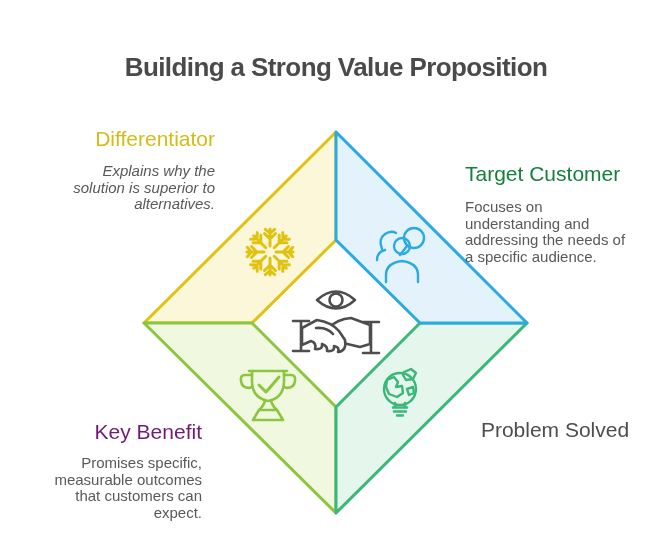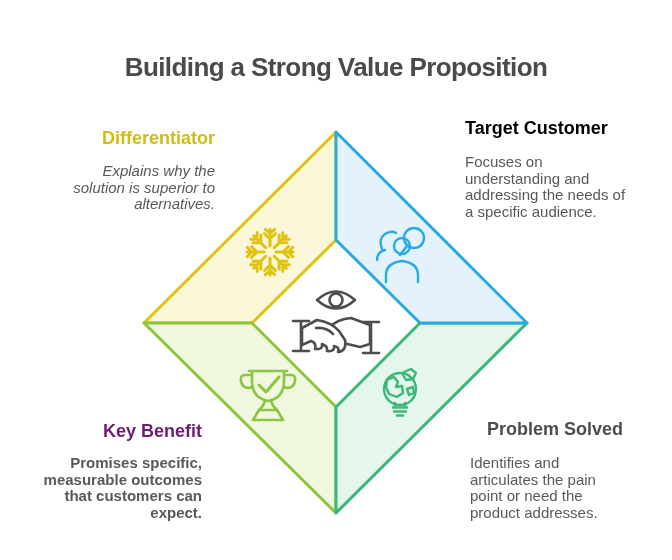--- a/index.html
+++ b/index.html
@@ -8,32 +8,32 @@
     background:#ffffff;
     font-family:"Liberation Sans", sans-serif;
   }
   .page-title{
     position:absolute;left:0;top:52px;width:672px;margin:0;
     text-align:center;font-size:26px;font-weight:bold;letter-spacing:-0.6px;
     color:#4a4a4a;
   }
   .diagram{position:absolute;left:0;top:0;}
   .sect{position:absolute;}
-  .sect .title{font-size:18px;font-weight:700;margin:0 0 14px 0;line-height:23px;}
+  .sect .title{font-size:21px;font-weight:400;margin:0 0 14px 0;line-height:23px;}
   .sect .desc{font-size:15px;line-height:16.5px;color:#58595b;white-space:pre-line;}
   .sect-tl{left:29px;top:127px;width:186px;text-align:right;}
   .sect-tr{left:465px;top:117px;width:190px;text-align:left;}
   .sect-bl{left:27px;top:420px;width:175px;text-align:right;}
   .sect-br{left:470px;top:418px;width:170px;text-align:left;}
   .sect-tl .title{color:#d2bd16;}
-  .sect-tr .title{color:#000000;}
+  .sect-tr .title{color:#15803d;margin-top:45px;}
   .sect-bl .title{color:#701a75;}
   .sect-br .title{color:#4d4d4d;text-align:center;}
   .sect-tl .desc{margin-top:-1px;font-style:italic;}
-  .sect-bl .desc{margin-top:-2px;font-weight:bold;}
+  .sect-bl .desc{margin-top:-2px;}
 </style>
 </head>
 <body>
 
 <div class="stage">
 
   <h1 class="page-title">Building a Strong Value Proposition</h1>
 
   <svg class="diagram" width="672" height="560" viewBox="0 0 672 560">
 
@@ -115,19 +115,15 @@
   <div class="sect sect-bl">
     <h2 class="title">Key Benefit</h2>
     <div class="desc">Promises specific,
 measurable outcomes
 that customers can
 expect.</div>
   </div>
 
   <div class="sect sect-br">
     <h2 class="title">Problem Solved</h2>
-    <div class="desc">Identifies and
-articulates the pain
-point or need the
-product addresses.</div>
   </div>
 
 </div>
 
 </body></html>

